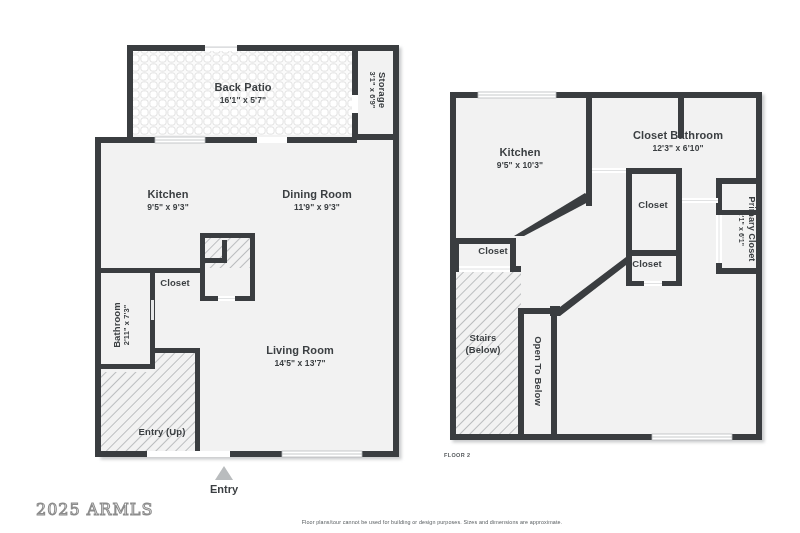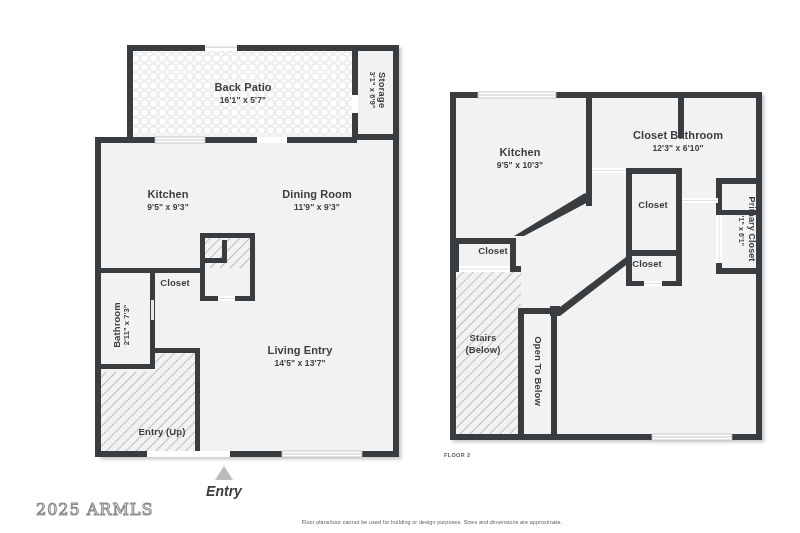--- a/index.html
+++ b/index.html
@@ -62,25 +62,24 @@
   }
   .lbl.rot-cw { transform: translate(-50%,-50%) rotate(90deg); }
   .lbl.rot-ccw { transform: translate(-50%,-50%) rotate(-90deg); }
   .lbl.flat { transform: translate(-50%,-50%); }
 
   .two-line .nm { line-height: 1.25; }
 
   
   #entry-label {
     position: absolute;
-    font-size: 14px;
+    font-size: 11px;
     font-weight: bold;
     color: #3b3f42;
     transform: translate(-50%,0);
-    font-style: italic;
   }
 
   
   #floor2-caption {
     position: absolute;
     font-size: 5.5px;
     font-weight: bold;
     letter-spacing: .35px;
     color: #55595c;
   }
@@ -331,21 +330,21 @@
   <div class="lbl flat small" style="left:143px;top:283px;">
     <span class="nm">Closet</span>
   </div>
 
   <div class="lbl rot rot-ccw small" style="left:90px;top:325px;">
     <span class="nm">Bathroom</span>
     <span class="dim">2'11" x 7'3"</span>
   </div>
 
   <div class="lbl flat" style="left:268px;top:356px;">
-    <span class="nm">Living Entry</span>
+    <span class="nm">Living Room</span>
     <span class="dim">14'5" x 13'7"</span>
   </div>
 
   <div class="lbl flat small" style="left:130px;top:432px;">
     <span class="nm">Entry (Up)</span>
   </div>
 
   <div id="entry-label" style="left:192px;top:483px;">Entry</div>
 
   <div class="lbl flat" style="left:488px;top:158px;">

